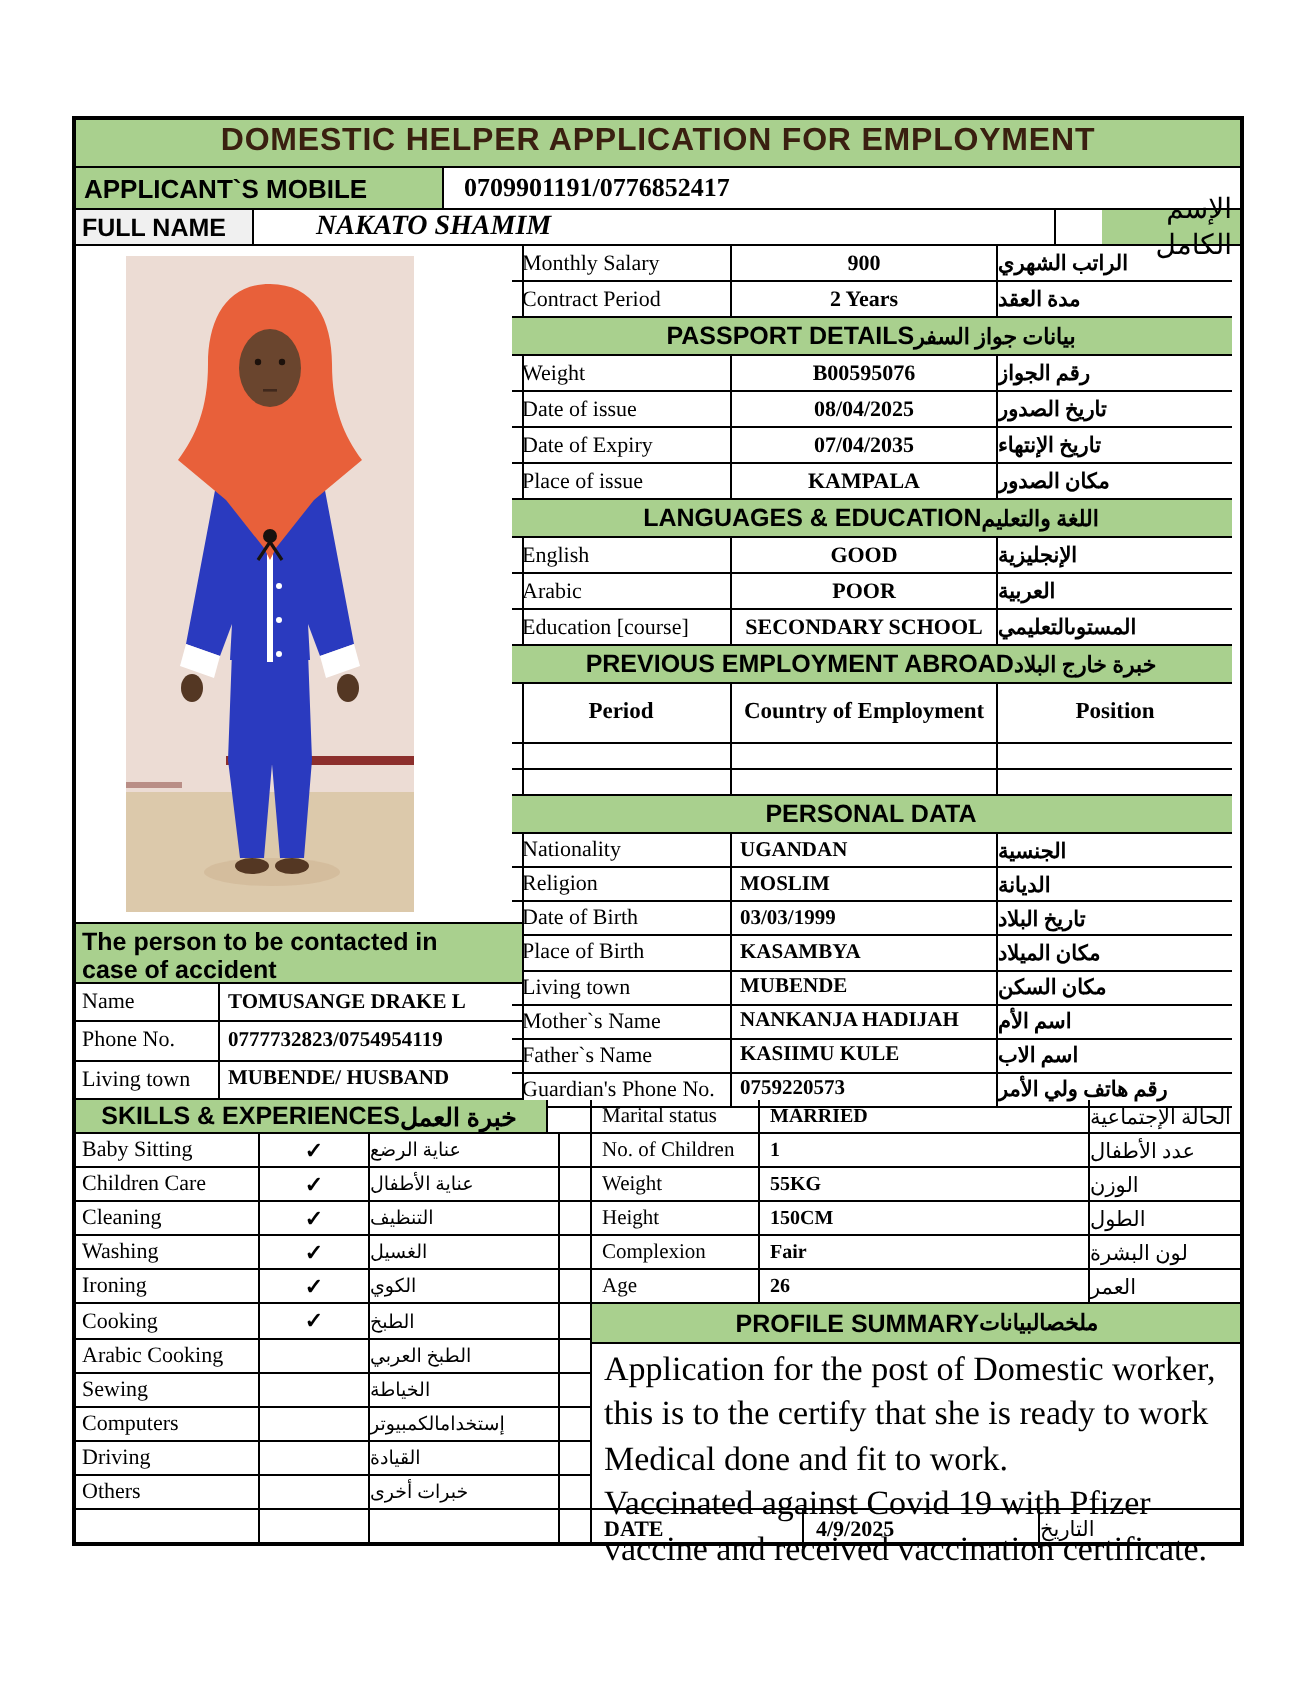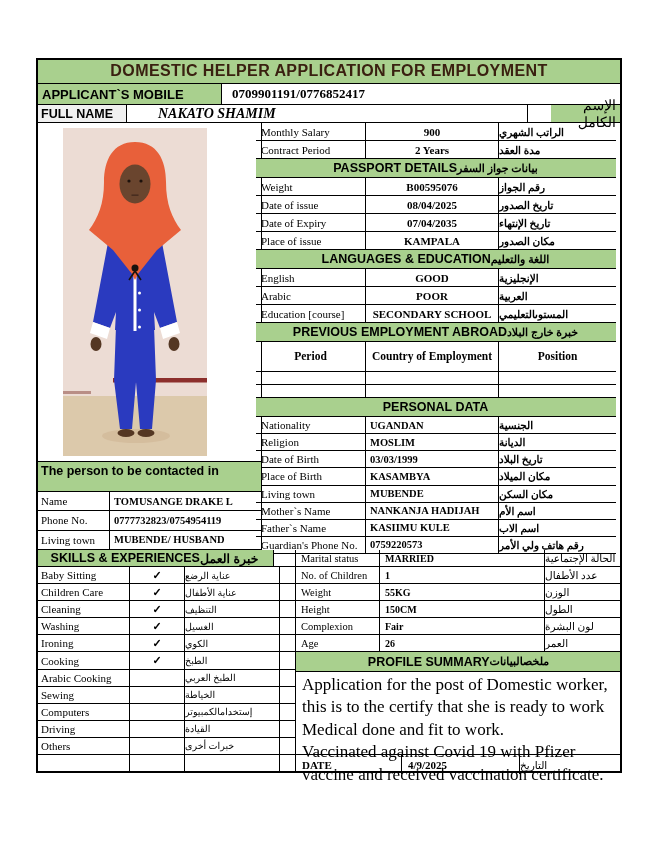--- a/index.html
+++ b/index.html
@@ -279,20 +279,21 @@
           <div class="c w1 clb">Guardian's Phone No.</div>
           <div class="c w2 cvl">0759220573</div>
           <div class="c w3 car last">رقم هاتف ولي الأمر</div>
         </div>
       </div>
   </div>
 
   <div class="abs" id="contact">
     <div class="chead">
       <div>The person to be contacted in</div>
+      <div>case of accident</div>
     </div>
     <div>
 
         <div class="row">
           <div class="c k">Name</div>
           <div class="c v">TOMUSANGE DRAKE L</div>
         </div>
 
         <div class="row">
           <div class="c k">Phone No.</div>

